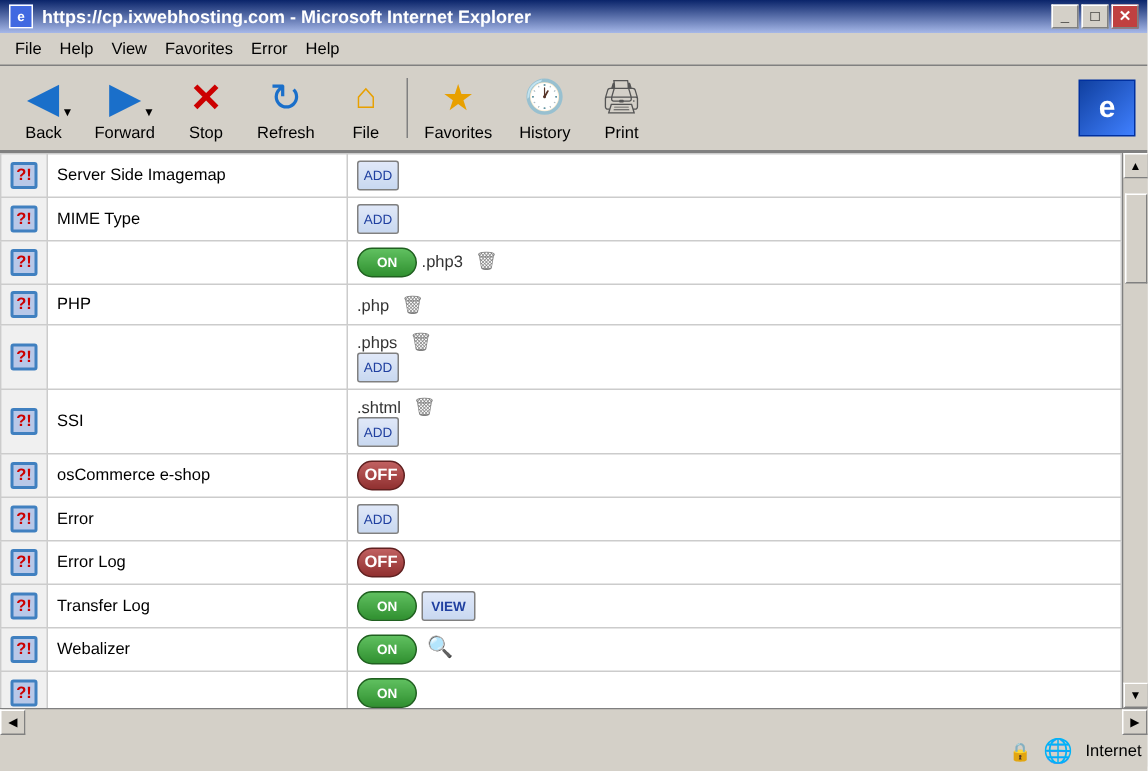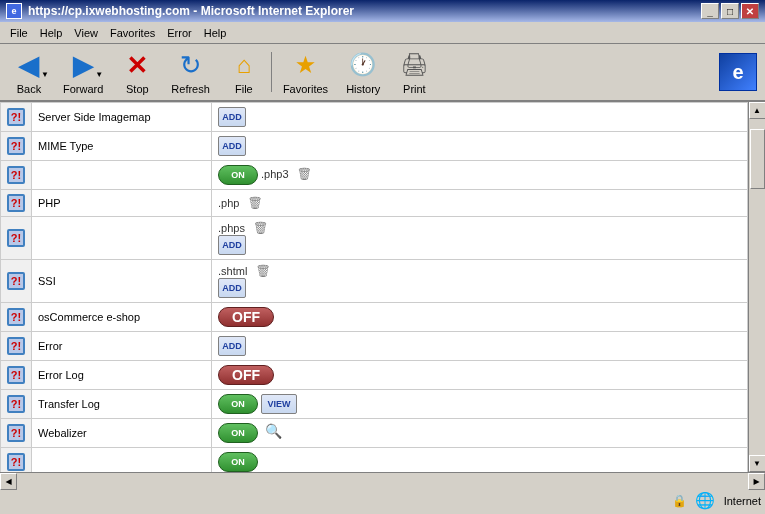--- a/index.html
+++ b/index.html
@@ -96,21 +96,21 @@
       width: 100%;
       border-collapse: collapse;
       font-size: 11px;
     }
     table.data-table td {
       border: 1px solid #ccc;
       padding: 4px 6px;
       vertical-align: middle;
     }
     .col-help { width: 26px; text-align: center; background: #f0f0f0; }
-    .col-name { width: 180px; }
+    .col-name { width: 200px; }
     .col-controls { }
 
     .help-btn {
       width: 18px;
       height: 18px;
       background: #b8c8e8;
       border: 2px solid #4080c0;
       border-radius: 2px;
       font-weight: bold;
       font-size: 11px;
@@ -124,21 +124,21 @@
     .btn-add {
       display: inline-flex;
       align-items: center;
       justify-content: center;
       width: 28px;
       height: 20px;
       background: linear-gradient(to bottom, #e0e8f8, #c8d8f0);
       border: 1px solid #808080;
       border-radius: 2px;
       font-size: 9px;
-      font-weight: bold;
+      font-weight: normal;
       color: #2040a0;
       cursor: pointer;
     }
 
     .btn-on {
       display: inline-flex;
       align-items: center;
       justify-content: center;
       width: 40px;
       height: 20px;
@@ -148,26 +148,26 @@
       font-size: 9px;
       font-weight: bold;
       color: white;
       cursor: pointer;
     }
 
     .btn-off {
       display: inline-flex;
       align-items: center;
       justify-content: center;
-      width: 56px;
+      width: 32px;
       height: 20px;
       background: linear-gradient(to bottom, #c06060, #903030);
       border: 1px solid #602020;
       border-radius: 10px;
-      font-size: 14px;
+      font-size: 11px;
       font-weight: bold;
       color: white;
       cursor: pointer;
     }
 
     .btn-view {
       display: inline-flex;
       align-items: center;
       justify-content: center;
       width: 36px;

